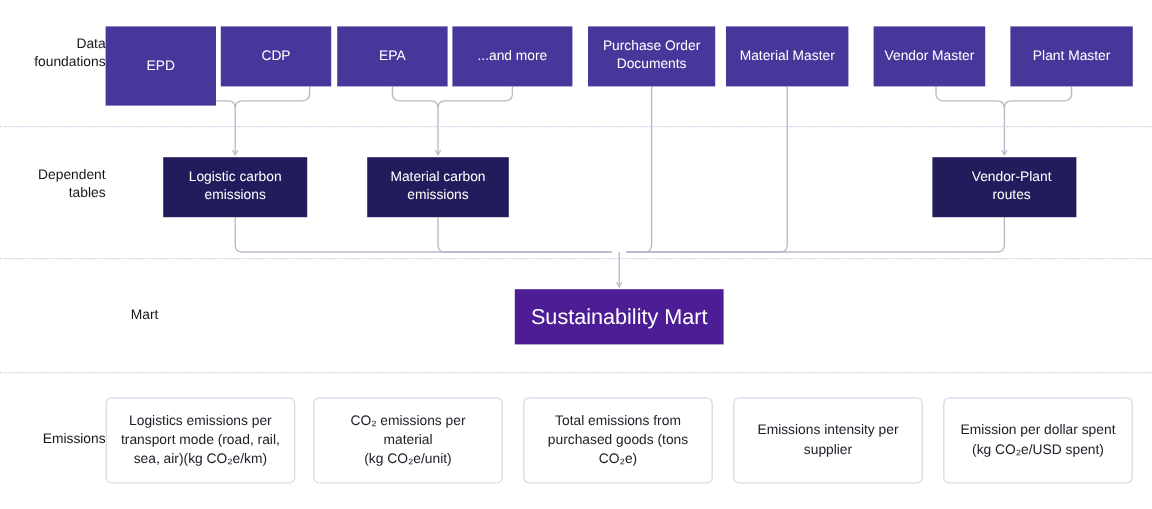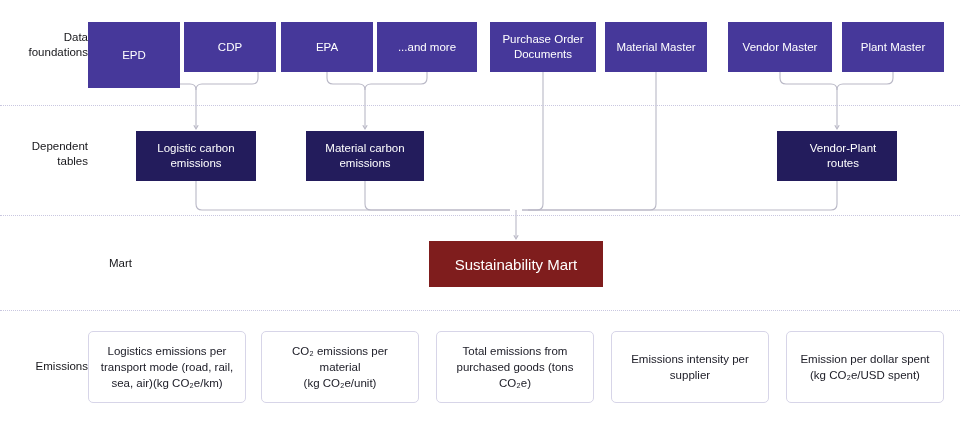--- a/index.html
+++ b/index.html
@@ -55,22 +55,22 @@
     text-align: center;
     box-sizing: border-box;
     padding: 4px 8px;
     color: #ffffff;
     font-size: 11.5px;
     line-height: 15px;
   }
   .node.foundation { background: #46389a; }
   .node.dependent  { background: #231c5c; }
   .node.mart {
-    background: #7f1d1d;
-    font-size: 15px;
+    background: #4c1d95;
+    font-size: 18px;
   }
   .insight-card {
     position: absolute;
     display: flex;
     align-items: center;
     justify-content: center;
     text-align: center;
     box-sizing: border-box;
     padding: 6px 10px;
     background: #ffffff;
@@ -162,21 +162,21 @@
     <span>
       <span>Purchase Order</span><br>
       <span>Documents</span>
     </span>
   </div>
 
   <div class="node foundation" style="left:605px; top:22px; width:102px; height:50px;">
     <span>Material Master</span>
   </div>
 
-  <div class="node foundation" style="left:728px; top:22px; width:104px; height:50px;">
+  <div class="node foundation" style="left:728px; top:22px; width:93px; height:50px;">
     <span>Vendor Master</span>
   </div>
 
   <div class="node foundation" style="left:842px; top:22px; width:102px; height:50px;">
     <span>Plant Master</span>
   </div>
 
   <div class="node dependent" style="left:136px; top:131px; width:120px; height:50px;">
     <span>
       <span>Logistic carbon</span><br>

